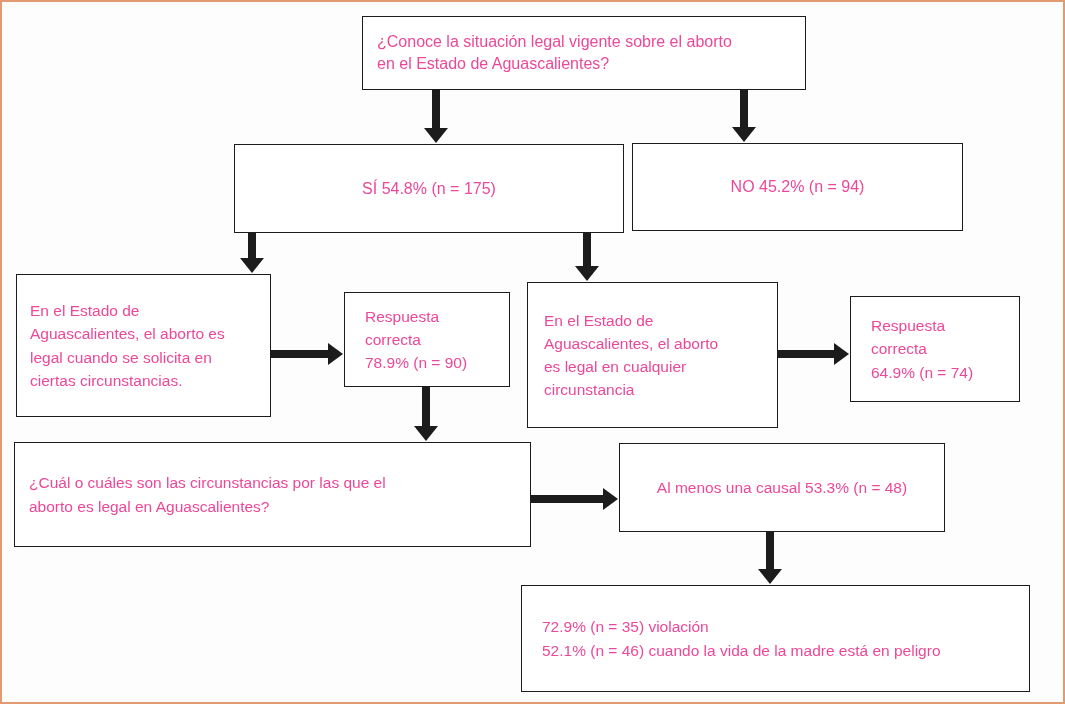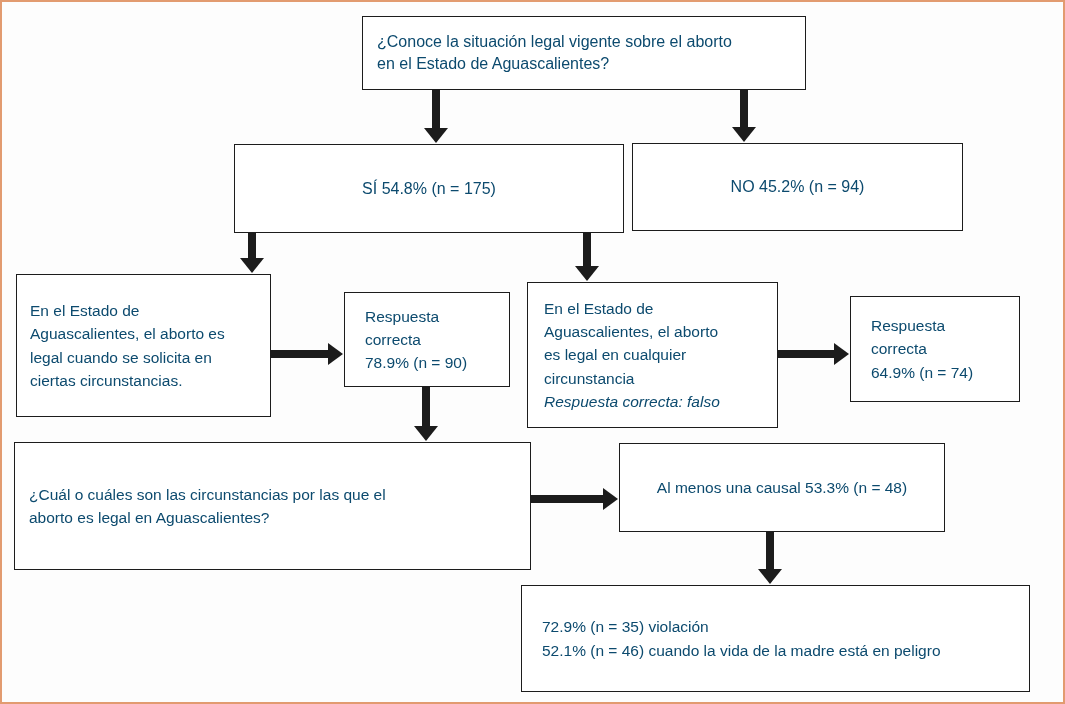--- a/index.html
+++ b/index.html
@@ -12,40 +12,40 @@
     width: 1065px;
     height: 704px;
     background: #fdfdfd;
     border: 2px solid #e29b70;
     overflow: hidden;
   }
   .box {
     position: absolute;
     background: #ffffff;
     border: 1.6px solid #1c1c1c;
-    color: #0c4a6e;
+    color: #ec4899;
     font-size: 15.5px;
     line-height: 1.5;
     display: flex;
     flex-direction: column;
     justify-content: center;
   }
   .box .txt { white-space: pre-line; }
   .center { align-items: center; text-align: center; }
   .note { font-style: italic; }
 
   
   .b-top      { left: 360px; top: 14px;  width: 444px; height: 74px;  padding-left: 14px; font-size: 16px; line-height: 1.4; }
   .b-si       { left: 232px; top: 142px; width: 390px; height: 89px;  font-size: 16px; }
   .b-no       { left: 630px; top: 141px; width: 331px; height: 88px;  font-size: 16px; }
   .b-certain  { left: 14px;  top: 272px; width: 255px; height: 143px; padding-left: 13px; }
   .b-corr1    { left: 342px; top: 290px; width: 166px; height: 95px;  padding-left: 20px; }
   .b-any      { left: 525px; top: 280px; width: 251px; height: 146px; padding-left: 16px; }
   .b-corr2    { left: 848px; top: 294px; width: 170px; height: 106px; padding-left: 20px; }
-  .b-which    { left: 12px;  top: 440px; width: 517px; height: 128px; padding-left: 14px; }
+  .b-which    { left: 12px;  top: 440px; width: 517px; height: 105px; padding-left: 14px; }
   .b-causal   { left: 617px; top: 441px; width: 326px; height: 89px;  }
   .b-results  { left: 519px; top: 583px; width: 509px; height: 107px; padding-left: 20px; }
 
   
   .arrow { position: absolute; }
   .arrow .shaft { position: absolute; background: #1c1c1c; }
   .arrow .head  { position: absolute; width: 0; height: 0; }
   .a-down .shaft { left: 50%; transform: translateX(-50%); width: 8px; top: 0; bottom: 13px; }
   .a-down .head  { left: 50%; transform: translateX(-50%); bottom: 0;
                    border-left: 12px solid transparent; border-right: 12px solid transparent;
@@ -94,21 +94,20 @@
     <div class="txt">Respuesta
 correcta
 78.9% (n = 90)</div>
   </div>
 
   <div class="box b-any">
     <div class="txt">En el Estado de
 Aguascalientes, el aborto
 es legal en cualquier
 circunstancia</div>
-    <div class="txt note">Respuesta correcta: falso</div>
   </div>
 
   <div class="box b-corr2">
     <div class="txt">Respuesta
 correcta
 64.9% (n = 74)</div>
   </div>
 
   <div class="box b-which">
     <div class="txt">¿Cuál o cuáles son las circunstancias por las que el

